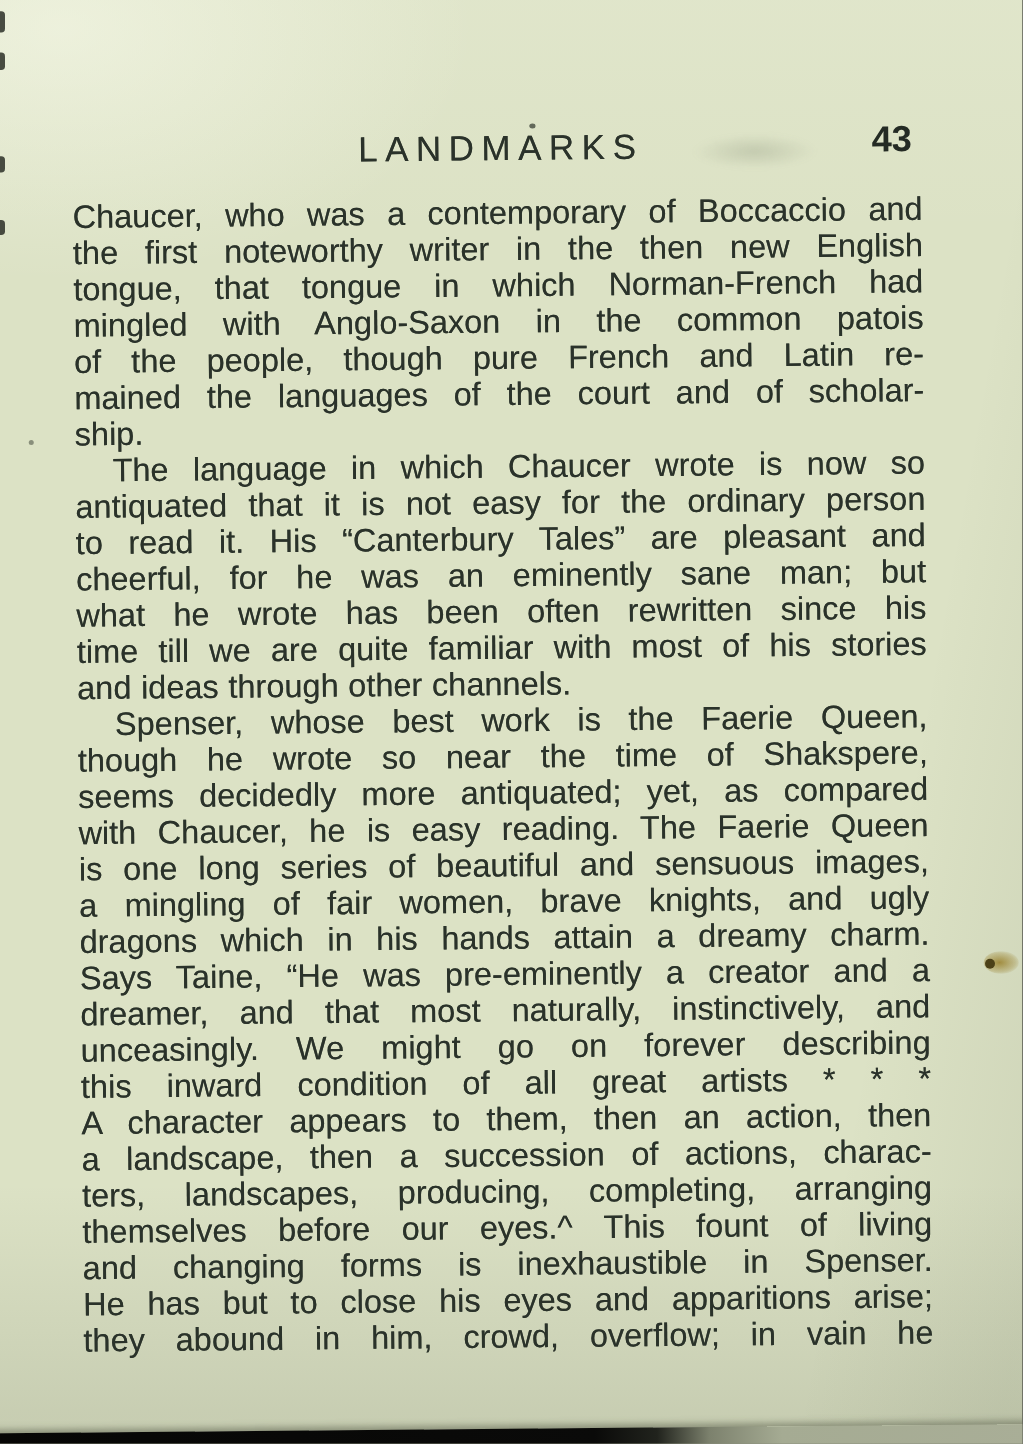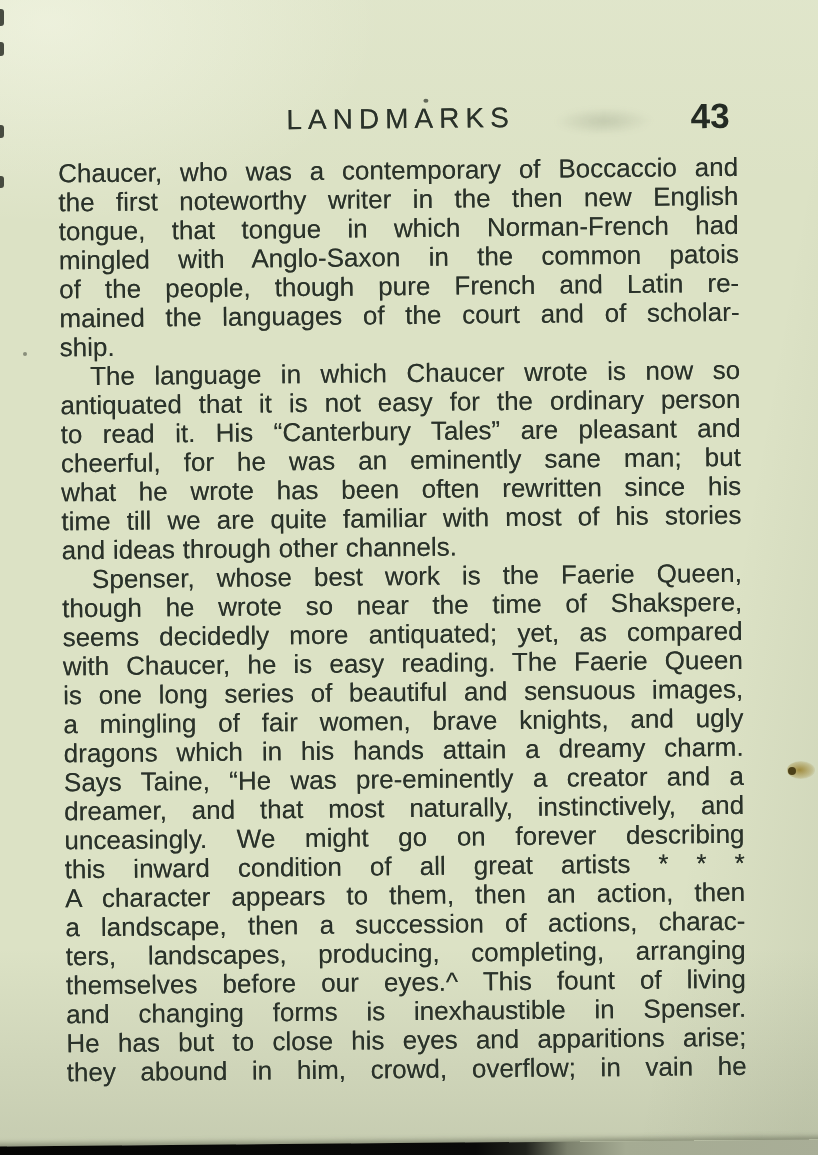--- a/index.html
+++ b/index.html
@@ -40,21 +40,21 @@
     font-size: 28px;
     letter-spacing: 6px;
     text-indent: 6px;
     color: var(--ink);
     text-shadow: 0 0 0.5px rgba(42,50,42,0.8);
   }
   .pagenum {
     position: absolute;
     right: 8px;
     top: -4px;
-    font-size: 35px;
+    font-size: 29px;
     font-weight: 700;
     color: #242b24;
   }
   .speck-header {
     position: absolute;
     left: 366px; top: -4px;
     width: 5px; height: 4px;
     background: rgba(58,64,54,0.75);
     border-radius: 50%;
   }

